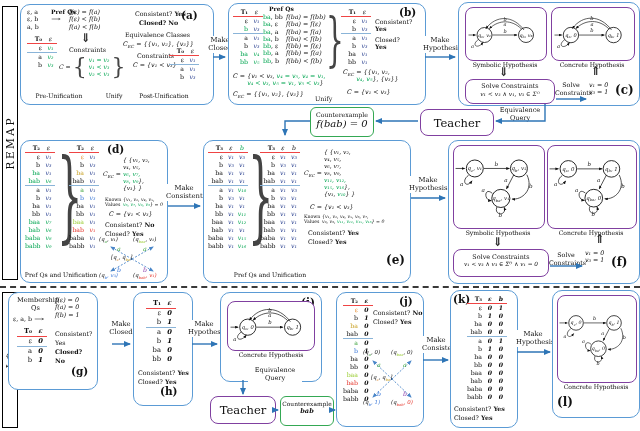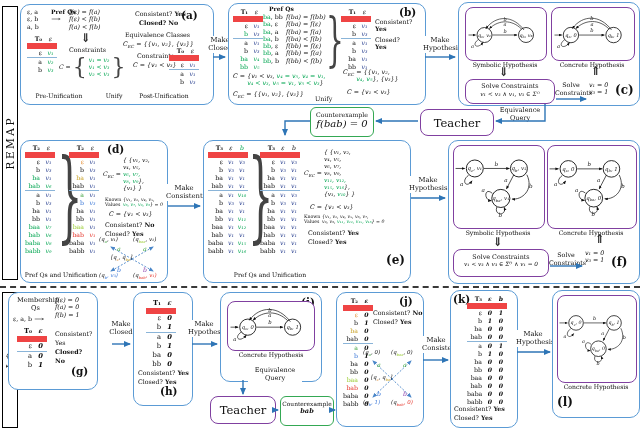--- a/index.html
+++ b/index.html
@@ -21,21 +21,21 @@
   .rline{line-height:1.16}
   
   .obstable{position:absolute;font-size:6.2px;line-height:1}
   .trow{display:flex;height:8px;align-items:center}
   .rows9 .trow{height:9px}
   .rows9{font-size:6.8px}
   .tlbl{width:15px;text-align:right;padding-right:2.5px;white-space:pre}
   .tval{width:12px;text-align:center;font-style:italic;color:#223a8c}
   .cols2 .tval{width:11px}
   .trow .tval:first-of-type{border-left:1px solid #8ab4d8}
-  .thead{border-bottom:6px solid #ef4444}
+  .thead{border-bottom:1px solid #ef4444}
   .sep{border-top:1px solid #8ab4d8}
   .ttitle{font-weight:bold;font-style:normal}
   .tcol{color:#111}
   .lv .tval{font-weight:bold;color:#0a0a0a}
   
   .c-g{color:#00a550}
   .c-orange{color:#e69138}
   .c-gold{color:#c9a227}
   .c-green{color:#3fa33f}
   .c-blue{color:#3b78d8}

